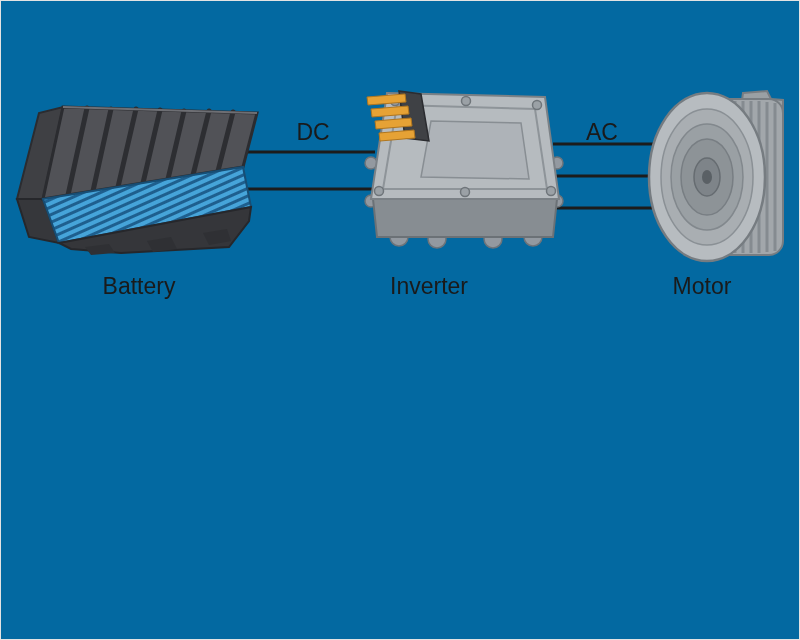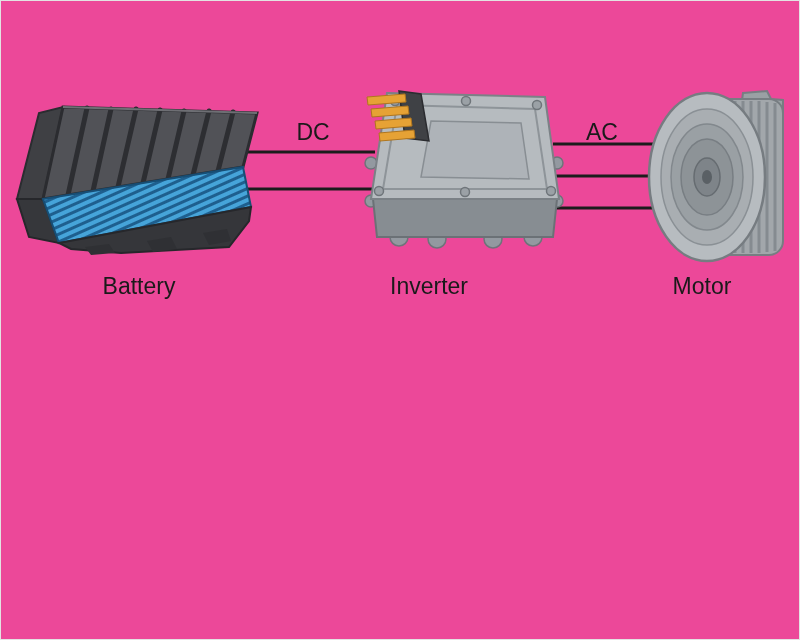--- a/index.html
+++ b/index.html
@@ -4,21 +4,21 @@
 <style>
   html, body {
     margin: 0;
     padding: 0;
     background: #ffffff;
   }
   .canvas {
     position: relative;
     width: 798px;
     height: 638px;
-    background: #ec4899;
+    background: #0369a1;
     border: 1px solid #e3e3e3;
     overflow: hidden;
     font-family: "Liberation Sans", sans-serif;
   }
   svg.diagram {
     position: absolute;
     top: 0;
     left: 0;
     width: 800px;
     height: 640px;

